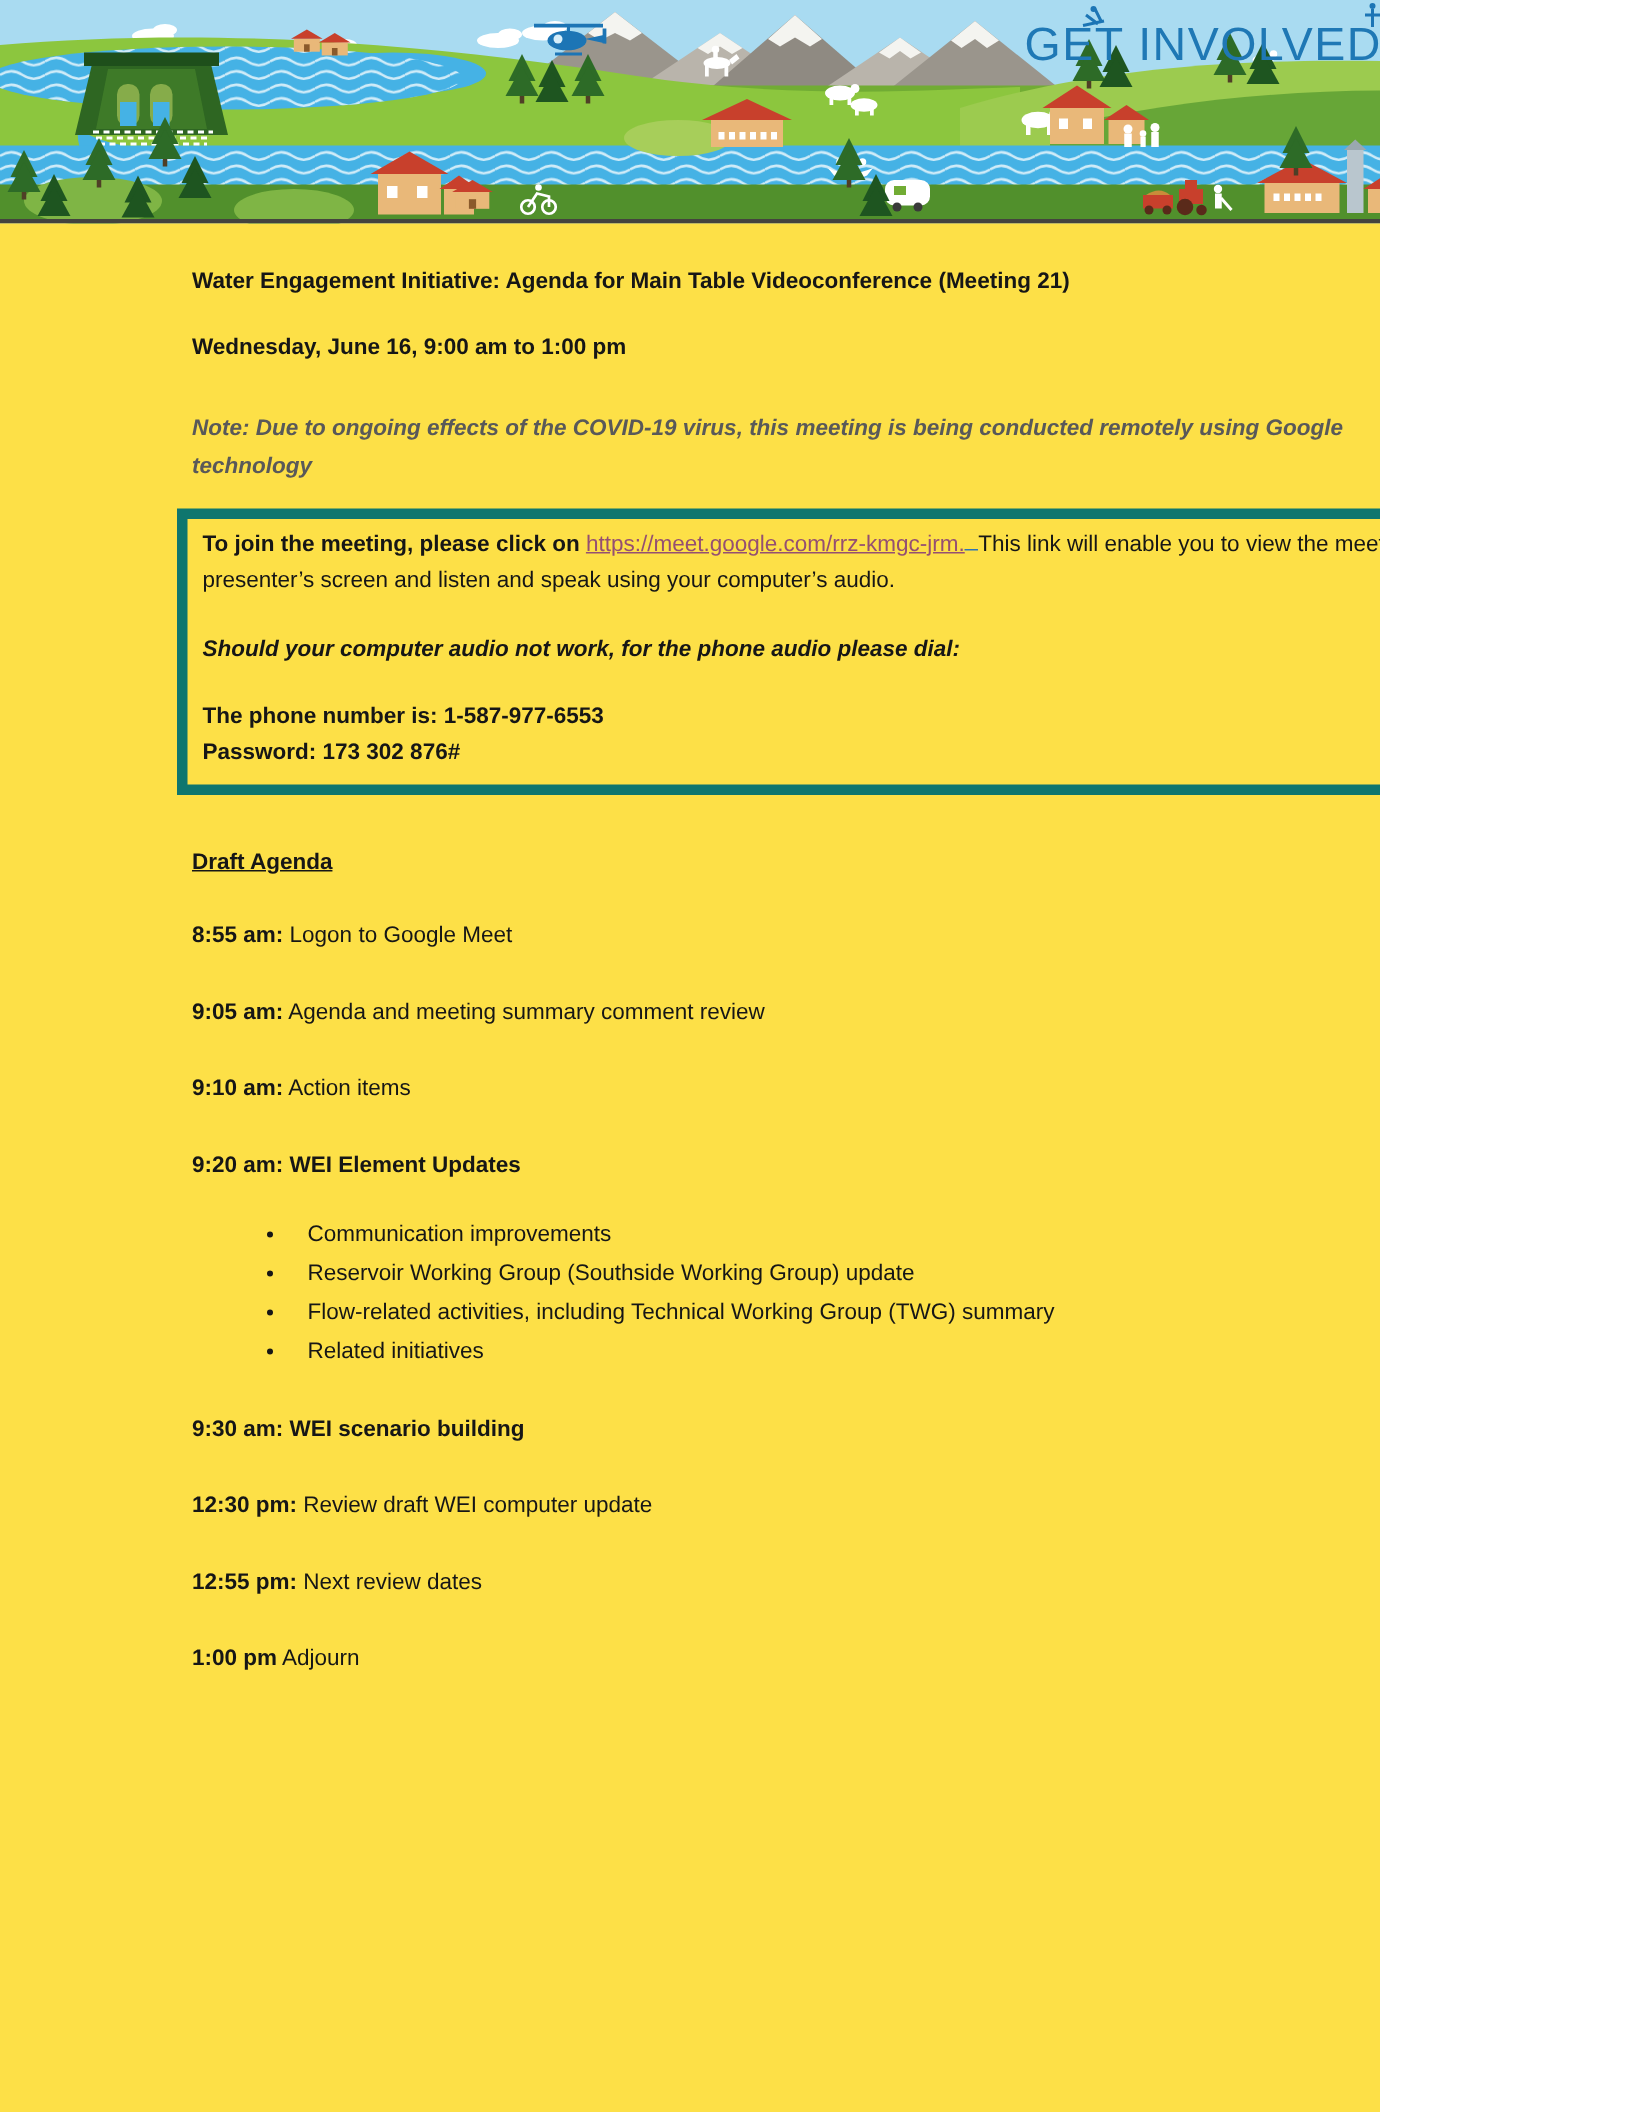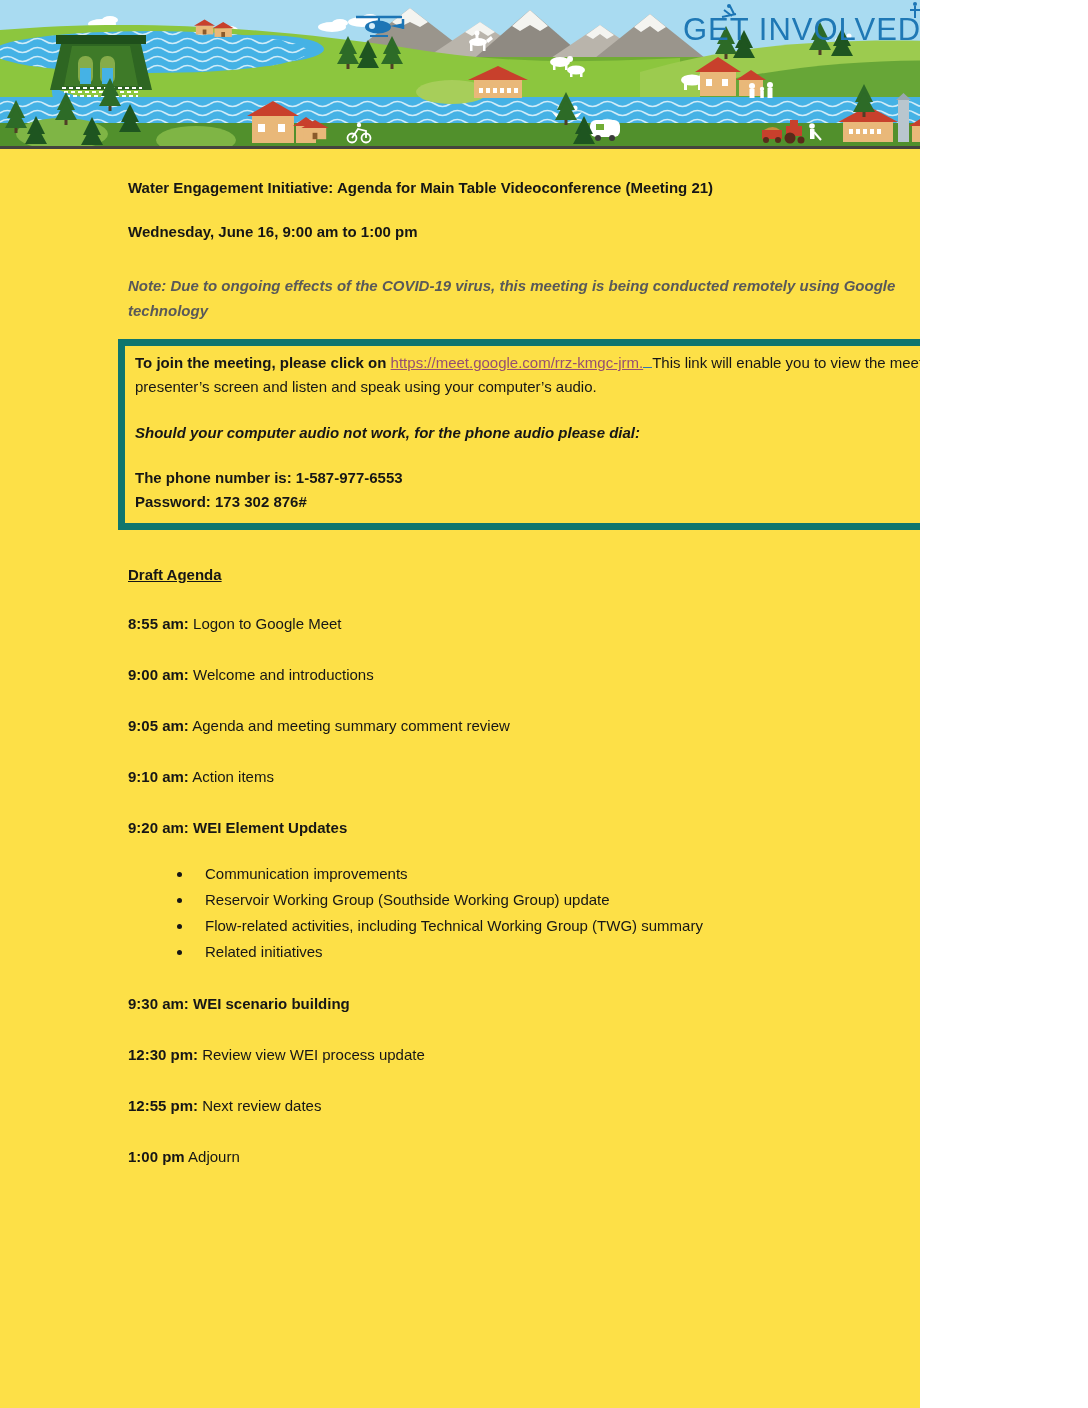--- a/index.html
+++ b/index.html
@@ -338,33 +338,32 @@
     <div class="join-box">
       <p class="jb-lead"><span class="b">To join the meeting, please click on </span><a class="meet-link" href="#">https://meet.google.com/rrz-kmgc-jrm.</a><span class="gap-underline"></span><span>This link will enable you to view the meeting presenter’s screen and listen and speak using your computer’s audio.</span></p>
       <p class="jb-dial">Should your computer audio not work, for the phone audio please dial:</p>
       <p class="jb-phone">The phone number is: 1-587-977-6553</p>
       <p class="jb-pass">Password: 173 302 876#</p>
     </div>
 
     <p class="agenda-heading"><span>Draft Agenda</span></p>
 
     <p class="agenda-item"><span class="b">8:55 am:</span><span> Logon to Google Meet</span></p>
-    <p class="agenda-item"><span class="b">9:00 am:</span><span> Welcome and introductions</span></p>
     <p class="agenda-item"><span class="b">9:05 am:</span><span> Agenda and meeting summary comment review</span></p>
     <p class="agenda-item"><span class="b">9:10 am:</span><span> Action items</span></p>
     <p class="agenda-item"><span class="b">9:20 am: WEI Element Updates</span><span></span></p>
 
     <ul class="bullets">
       <li>Communication improvements</li>
       <li>Reservoir Working Group (Southside Working Group) update</li>
       <li>Flow-related activities, including Technical Working Group (TWG) summary</li>
       <li>Related initiatives</li>
     </ul>
 
     <p class="agenda-item"><span class="b">9:30 am: WEI scenario building</span><span></span></p>
 
 
-    <p class="agenda-item"><span class="b">12:30 pm:</span><span> Review view WEI process update</span></p>
+    <p class="agenda-item"><span class="b">12:30 pm:</span><span> Review draft WEI computer update</span></p>
     <p class="agenda-item"><span class="b">12:55 pm:</span><span> Next review dates</span></p>
     <p class="agenda-item"><span class="b">1:00 pm</span><span> Adjourn</span></p>
 
   </div>
 </div>
 
 </body></html>

